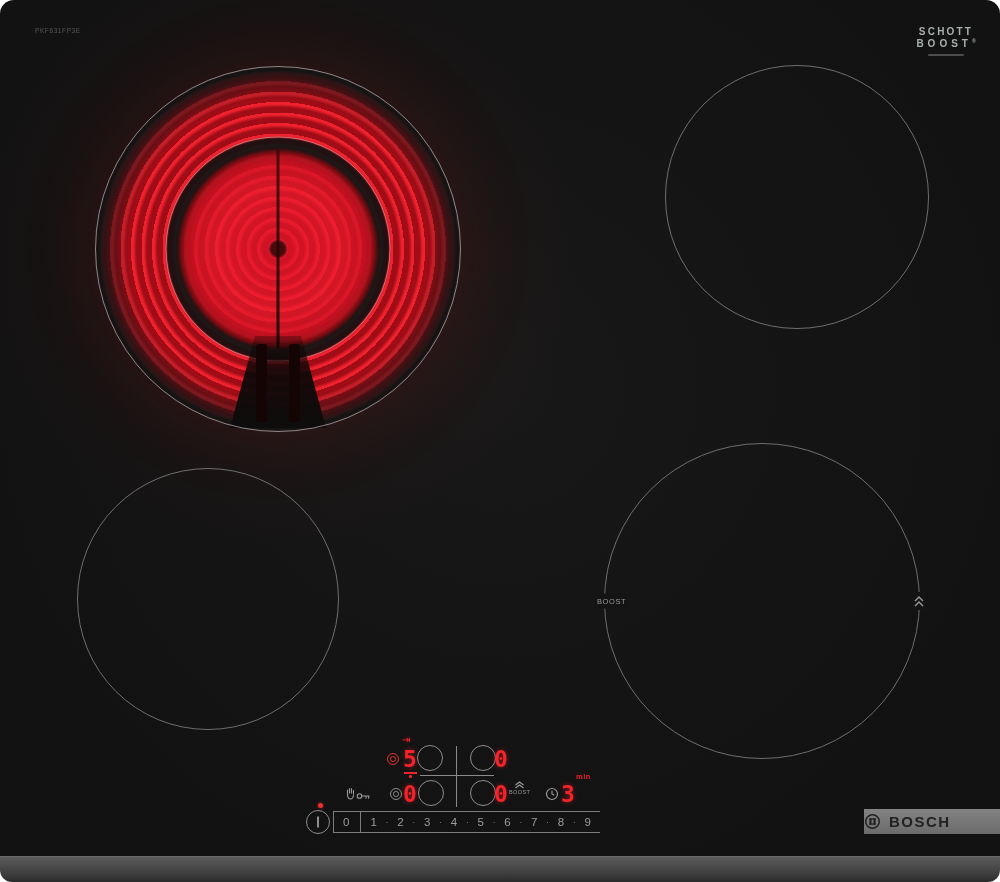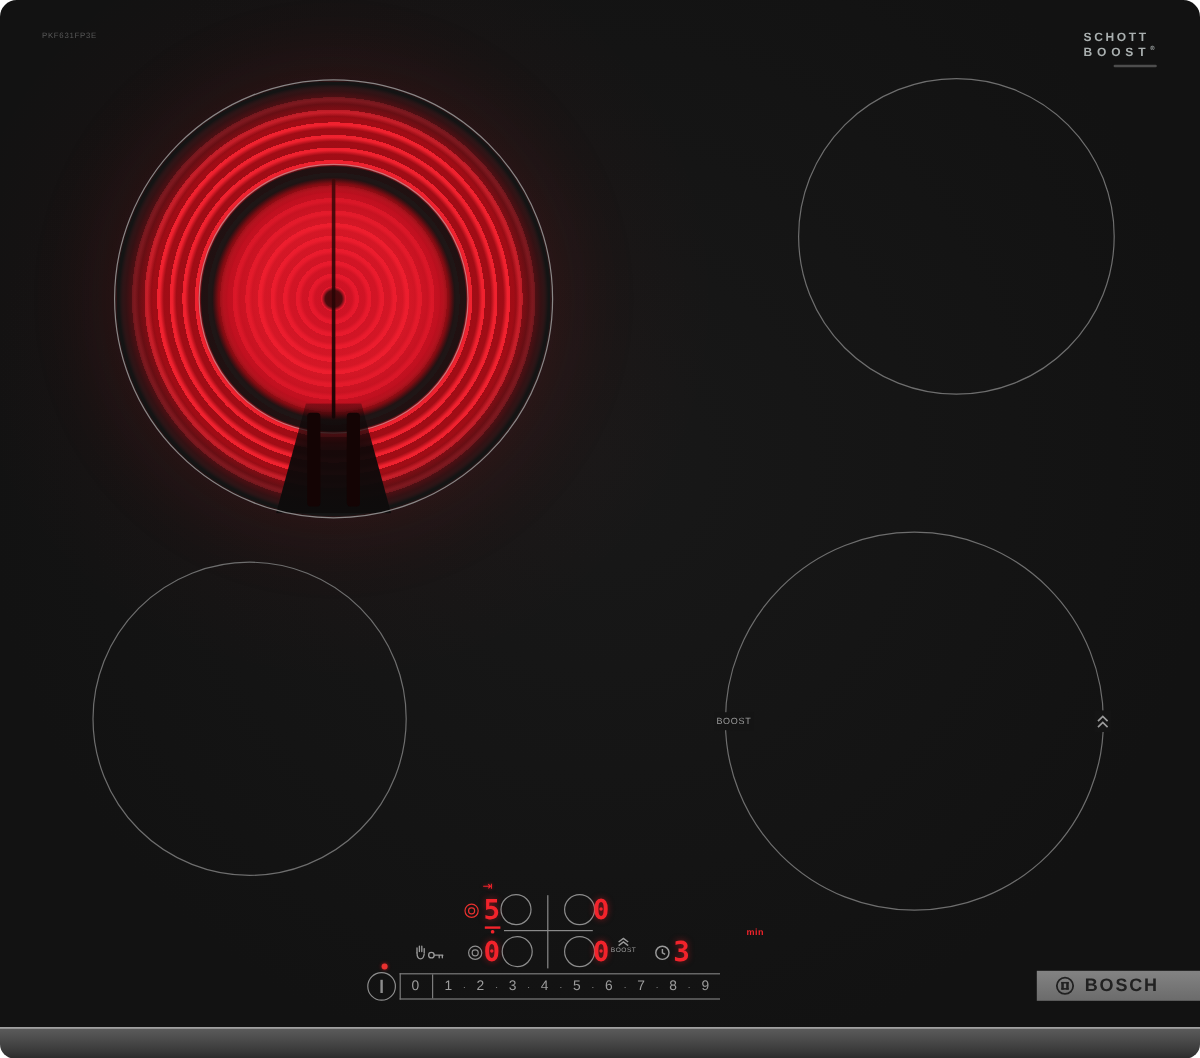--- a/index.html
+++ b/index.html
@@ -11,21 +11,21 @@
          background:
            radial-gradient(circle at 280px 250px, rgba(215,30,35,.07), rgba(0,0,0,0) 320px),
            radial-gradient(circle at 50% 45%, #181818, #121212 75%);
          overflow:hidden;}
   
   .trim{position:absolute;left:0;top:856px;width:1000px;height:26px;
         border-radius:0 0 12px 12px;border-top:1px solid #6a6a6a;box-sizing:border-box;
         background:linear-gradient(180deg,#5b5b5b 0%,#4a4a4a 40%,#383838 78%,#2b2b2b 100%);}
   
   .model{position:absolute;left:35px;top:27px;font-size:6.5px;letter-spacing:.6px;color:#585858;}
-  .schott{position:absolute;left:903px;top:26px;width:86px;color:#a9afaf;}
+  .schott{position:absolute;left:903px;top:26px;width:86px;text-align:center;color:#a9afaf;}
   .schott-l1{font-size:10px;letter-spacing:2.2px;font-weight:bold;}
   .schott-l2{font-size:10px;letter-spacing:4px;font-weight:bold;margin-top:1px;}
   .schott-l2 .reg{font-size:5px;vertical-align:super;letter-spacing:0;}
   .schott-sub{margin:5px auto 0;width:36px;height:2px;background:#4d4d4d;border-radius:1px;}
   
   .burner{position:absolute;border-radius:50%;}
   .outline{border:1.5px solid #6e6e6e;box-sizing:border-box;}
   .b-rr{left:665px;top:65px;width:264px;height:264px;}
   .b-fl{left:77px;top:468px;width:262px;height:262px;}
   .b-fr{left:604px;top:443px;width:316px;height:316px;}
@@ -71,21 +71,21 @@
   .dig{position:absolute;font-family:"DejaVu Sans Mono",monospace;font-weight:bold;
        font-size:23px;line-height:1;color:#f2232b;text-shadow:0 0 5px rgba(240,30,40,.5);}
   .d-rl{left:403px;top:748px;} .d-rr{left:494px;top:748px;}
   .d-fl{left:403px;top:783px;} .d-fr{left:494px;top:783px;}
   .d-tm{left:561px;top:783px;letter-spacing:4px;}
   .mark-above{position:absolute;left:402px;top:735px;font-size:10px;line-height:1;
        color:#f2232b;text-shadow:0 0 3px rgba(240,30,40,.5);}
   .mark-below{position:absolute;left:404px;top:772px;width:13px;height:2px;background:#f2232b;}
   .mark-below::after{content:"";position:absolute;left:5px;top:3px;width:2.5px;height:2.5px;
        border-radius:50%;background:#f2232b;}
-  .min-label{position:absolute;left:606px;top:772px;font-size:7.5px;font-weight:bold;
+  .min-label{position:absolute;left:560px;top:772px;font-size:7.5px;font-weight:bold;
        letter-spacing:.5px;color:#f2232b;padding-left:16px;}
   .lock{position:absolute;left:345px;top:786px;width:26px;height:15px;line-height:0;}
   .boost-key{position:absolute;left:509px;top:781px;width:20px;text-align:center;line-height:0;}
   .boost-key .lbl{display:block;font-size:5.5px;letter-spacing:.4px;color:#9a9a9a;
        line-height:1;margin-top:1px;}
   .clock{position:absolute;left:545px;top:787px;line-height:0;}
   .ind-dot{position:absolute;left:318px;top:803px;width:5px;height:5px;border-radius:50%;
        background:#e8312f;box-shadow:0 0 3px rgba(240,30,40,.7);}
   .power{position:absolute;left:306px;top:810px;width:24px;height:24px;border-radius:50%;
        border:1.5px solid #8d8d8d;box-sizing:border-box;}
@@ -94,21 +94,21 @@
   .slider{position:absolute;left:333px;top:811px;width:267px;height:22px;box-sizing:border-box;
        border-top:1px solid #7c7c7c;border-bottom:1px solid #7c7c7c;border-left:1px solid #7c7c7c;
        display:flex;align-items:center;color:#9c9c9c;font-size:11.5px;}
   .slider .lv0{margin-left:9px;}
   .sl-div{width:1px;height:100%;background:#7c7c7c;margin-left:11px;}
   .sl-range{display:flex;flex:1;align-items:center;justify-content:space-between;padding:0 9px;}
   .sl-range .dot{font-size:8px;color:#8a8a8a;}
   
   .bosch-bar{position:absolute;left:864px;top:809px;width:136px;height:25px;
        background:linear-gradient(180deg,#838383,#6b6b6b);
-       display:flex;align-items:center;gap:8px;padding-left:15px;box-sizing:border-box;}
+       display:flex;align-items:center;gap:8px;box-sizing:border-box;}
   .bosch-name{font-size:15px;font-weight:bold;letter-spacing:1.5px;color:#212121;}
 </style>
 </head>
 <body>
 
 <div class="stage">
   <div class="glass">
 
     <div class="model">PKF631FP3E</div>
 

